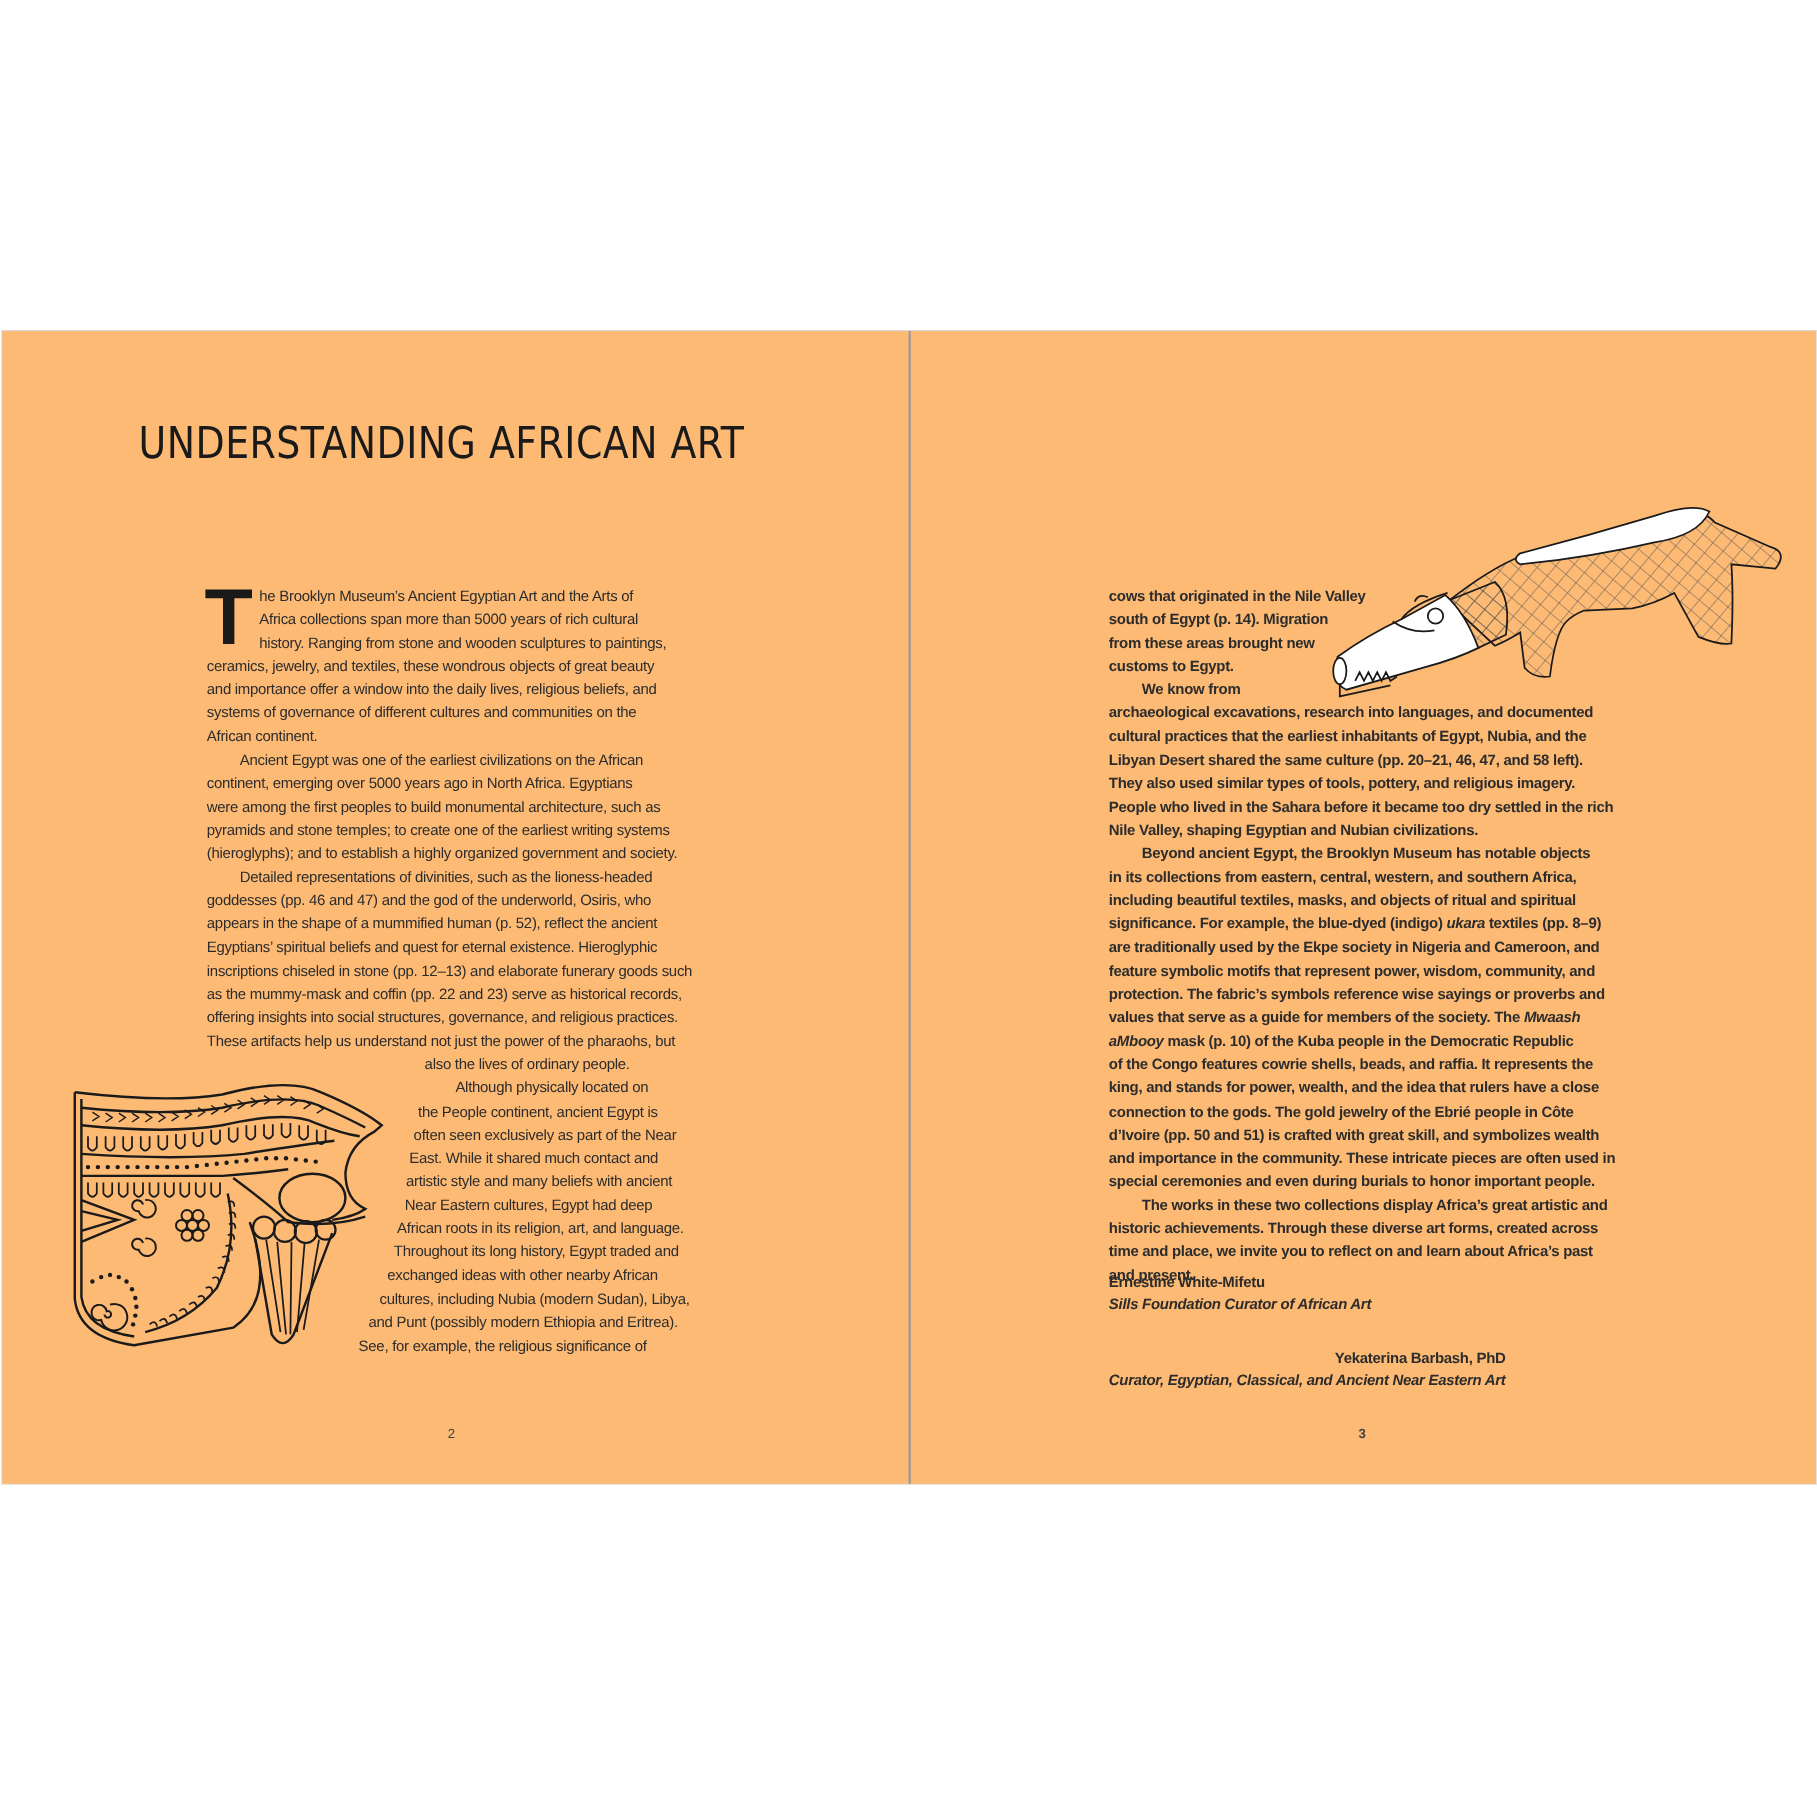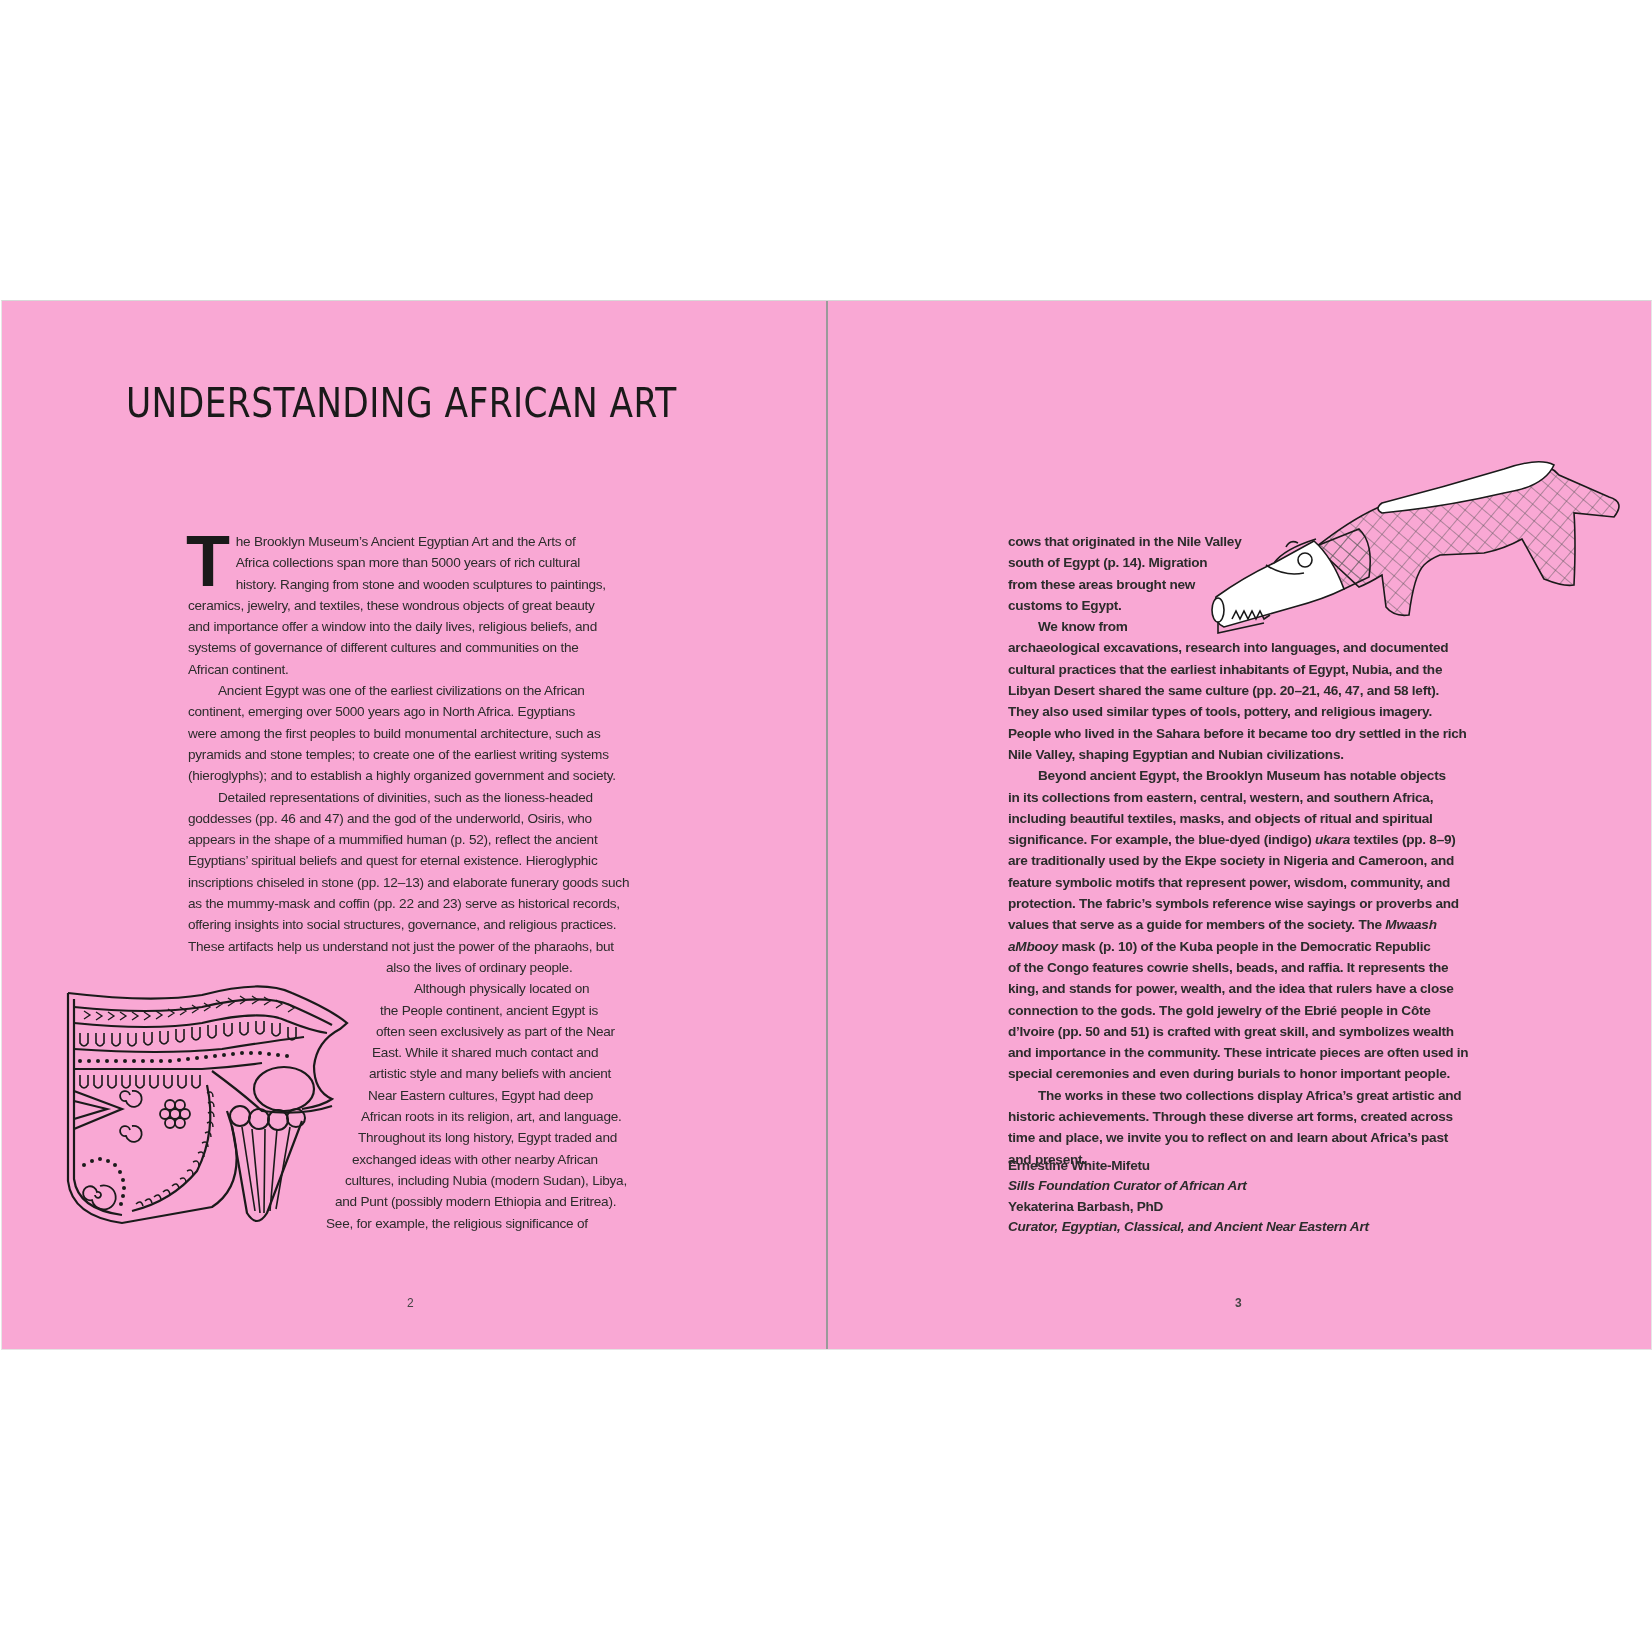--- a/index.html
+++ b/index.html
@@ -1,17 +1,17 @@
 <!DOCTYPE html>
 <html><head>
 <meta charset="utf-8">
 <style>
   html, body { margin: 0; padding: 0; background: #ffffff; }
   body { width: 1652px; height: 1652px; position: relative; overflow: hidden; font-family: "Liberation Sans", sans-serif; color: #2a2a2a; }
-  .spread { position: absolute; left: 1px; top: 300px; width: 1649px; height: 1048px; border-top: 1px solid #d8d8d8; border-bottom: 1px solid #e4e4e4; border-left: 1px solid #e6e6e6; border-right: 1px solid #e6e6e6; background: #f9a8d4; }
+  .spread { position: absolute; left: 1px; top: 300px; width: 1649px; height: 1048px; border-top: 1px solid #d8d8d8; border-bottom: 1px solid #e4e4e4; border-left: 1px solid #e6e6e6; border-right: 1px solid #e6e6e6; background: #fdba74; }
   .gutter { position: absolute; left: 824px; top: 0; width: 2px; height: 1048px; background: #9a9a9a; }
   .page { position: absolute; top: 0; height: 1048px; }
   .page.left { left: 0; width: 824px; }
   .page.right { left: 826px; width: 823px; font-weight: bold; }
 
   .title { position: absolute; left: 124px; top: 52px; font-size: 40px; font-weight: normal; letter-spacing: 0.5px; color: #1a1a1a; font-family: "DejaVu Sans", sans-serif; transform: scaleX(0.86); transform-origin: left top; white-space: nowrap; }
 
   .body-text { position: absolute; font-size: 13.6px; line-height: 21.3px; color: #2c2c2c; letter-spacing: -0.25px; }
   .body-text .line { display: block; white-space: nowrap; }
   .dropcap { float: left; font-size: 72px; line-height: 60px; font-weight: bold; margin: 0 6px 0 -2px; font-family: "Liberation Sans", sans-serif; color: #1a1a1a; height: 62px; }
@@ -208,20 +208,20 @@
       <span class="line" style="padding-left:30px">The works in these two collections display Africa’s great artistic and</span>
       <span class="line">historic achievements. Through these diverse art forms, created across</span>
       <span class="line">time and place, we invite you to reflect on and learn about Africa’s past</span>
       <span class="line">and present.</span>
     </div>
 
     <div class="sign" style="left:180px; top:855px;">
       <div>Ernestine White-Mifetu</div>
       <div class="role">Sills Foundation Curator of African Art</div>
     </div>
-    <div class="sign" style="left:180px; top:896px;">
+    <div class="sign" style="left:180px; top:924px;text-align:right;">
       <div>Yekaterina Barbash, PhD</div>
       <div class="role">Curator, Egyptian, Classical, and Ancient Near Eastern Art</div>
     </div>
 
     <div class="page-num" style="left:407px;">3</div>
   </div>
 </div>
 
 </body></html>

